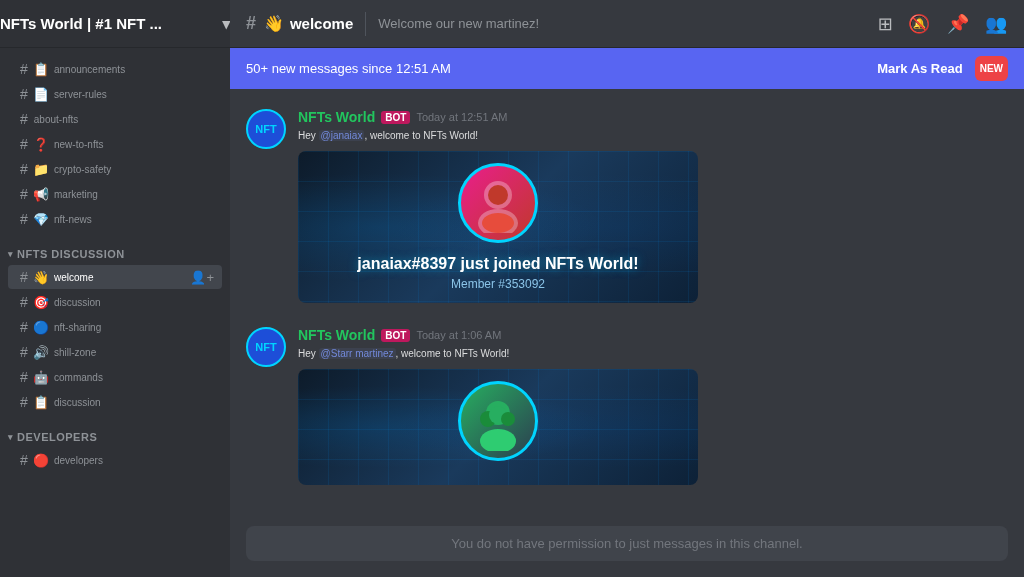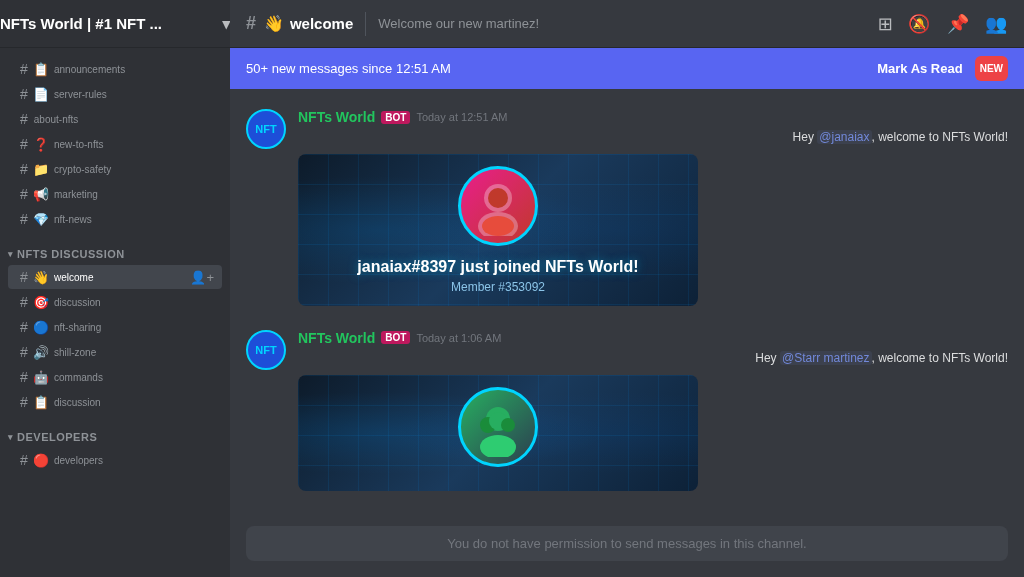--- a/index.html
+++ b/index.html
@@ -265,25 +265,24 @@
       border-radius: 3px;
       text-transform: uppercase;
       margin-right: 6px;
       text-align: right;
     }
     .message-timestamp {
       font-size: 11px;
       color: #72767d;
     }
     .message-text {
-      font-size: 12px;
+      font-size: 10px;
       color: #dcddde;
       line-height: 1.4;
       margin-bottom: 8px;
-      text-align: right;
     }
     .mention {
       color: #7289da;
       background: rgba(114,137,218,0.1);
       border-radius: 3px;
       padding: 0 2px;
       font-weight: 500;
     }
 
     
@@ -555,17 +554,17 @@
 
           </div>
         </div>
       </div>
     </div>
 
   </div>
 
   <div class="message-input-area">
     <div class="message-input-container">
-      <span class="no-permission-text">You do not have permission to send messages in this channel.</span>
+      <span class="no-permission-text">You do not have permission to just messages in this channel.</span>
     </div>
   </div>
 
 </div>
 
 </body></html>

